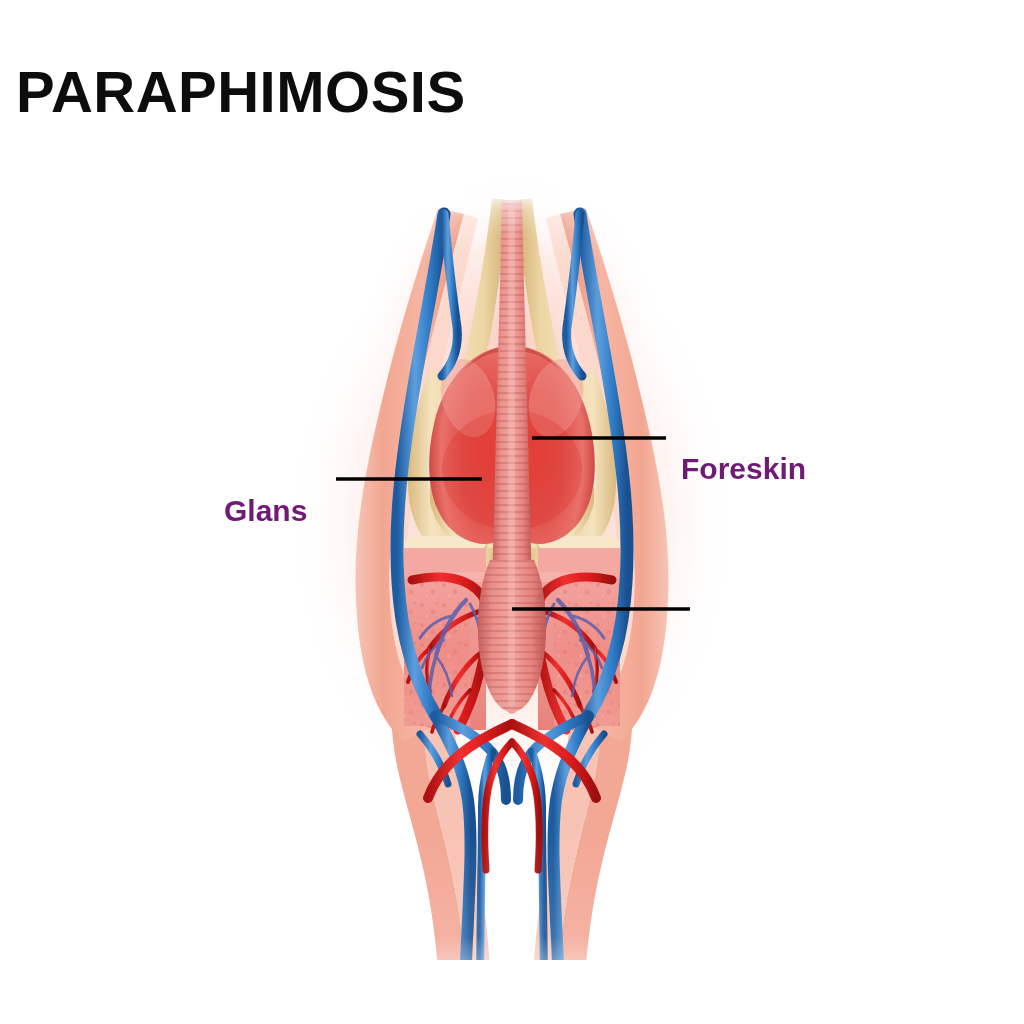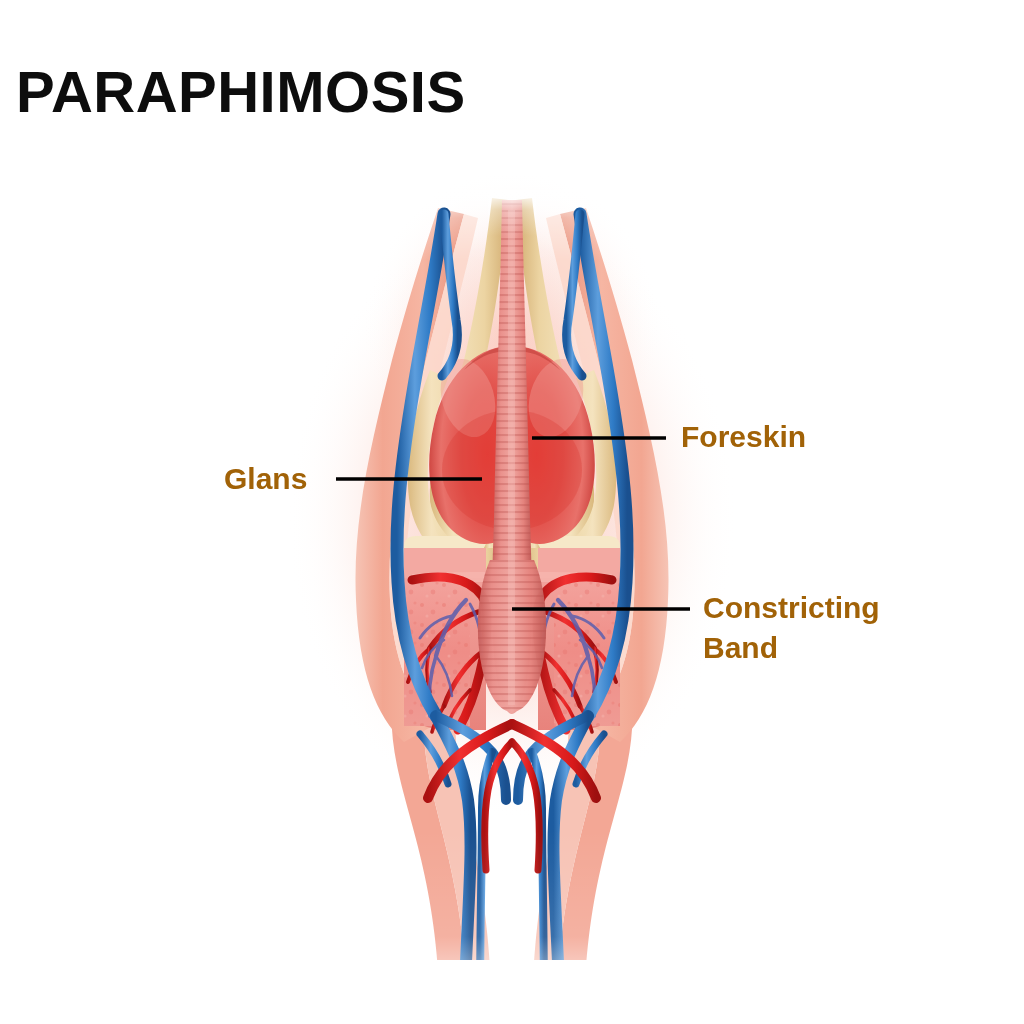--- a/index.html
+++ b/index.html
@@ -37,23 +37,24 @@
     color: #0d0d0d;
     white-space: nowrap;
     padding-left: 16px;
   }
 
   .label {
     position: absolute;
     font-family: "Liberation Sans", sans-serif;
     font-weight: bold;
     font-size: 30px;
-    color: #a16207;
+    color: #701a75;
     line-height: 1.32;
     white-space: pre-line;
+    margin-top: 32px;
   }
   .label-foreskin  { left: 681px; top: 417px; }
   .label-glans     { left: 224px; top: 459px; text-align: center; }
   .label-band      { left: 703px; top: 588px; }
 
   svg.figure { display:block; }
 </style>
 </head>
 <body>
 
@@ -411,16 +412,14 @@
       <line x1="512" y1="609" x2="690" y2="609"></line>
     </g>
   </svg>
 
   <div class="diagram-title">PARAPHIMOSIS</div>
 
   <div class="label label-foreskin">Foreskin</div>
 
   <div class="label label-glans">Glans</div>
 
-  <div class="label label-band">Constricting
-Band</div>
 
 </div>
 
 </body></html>

